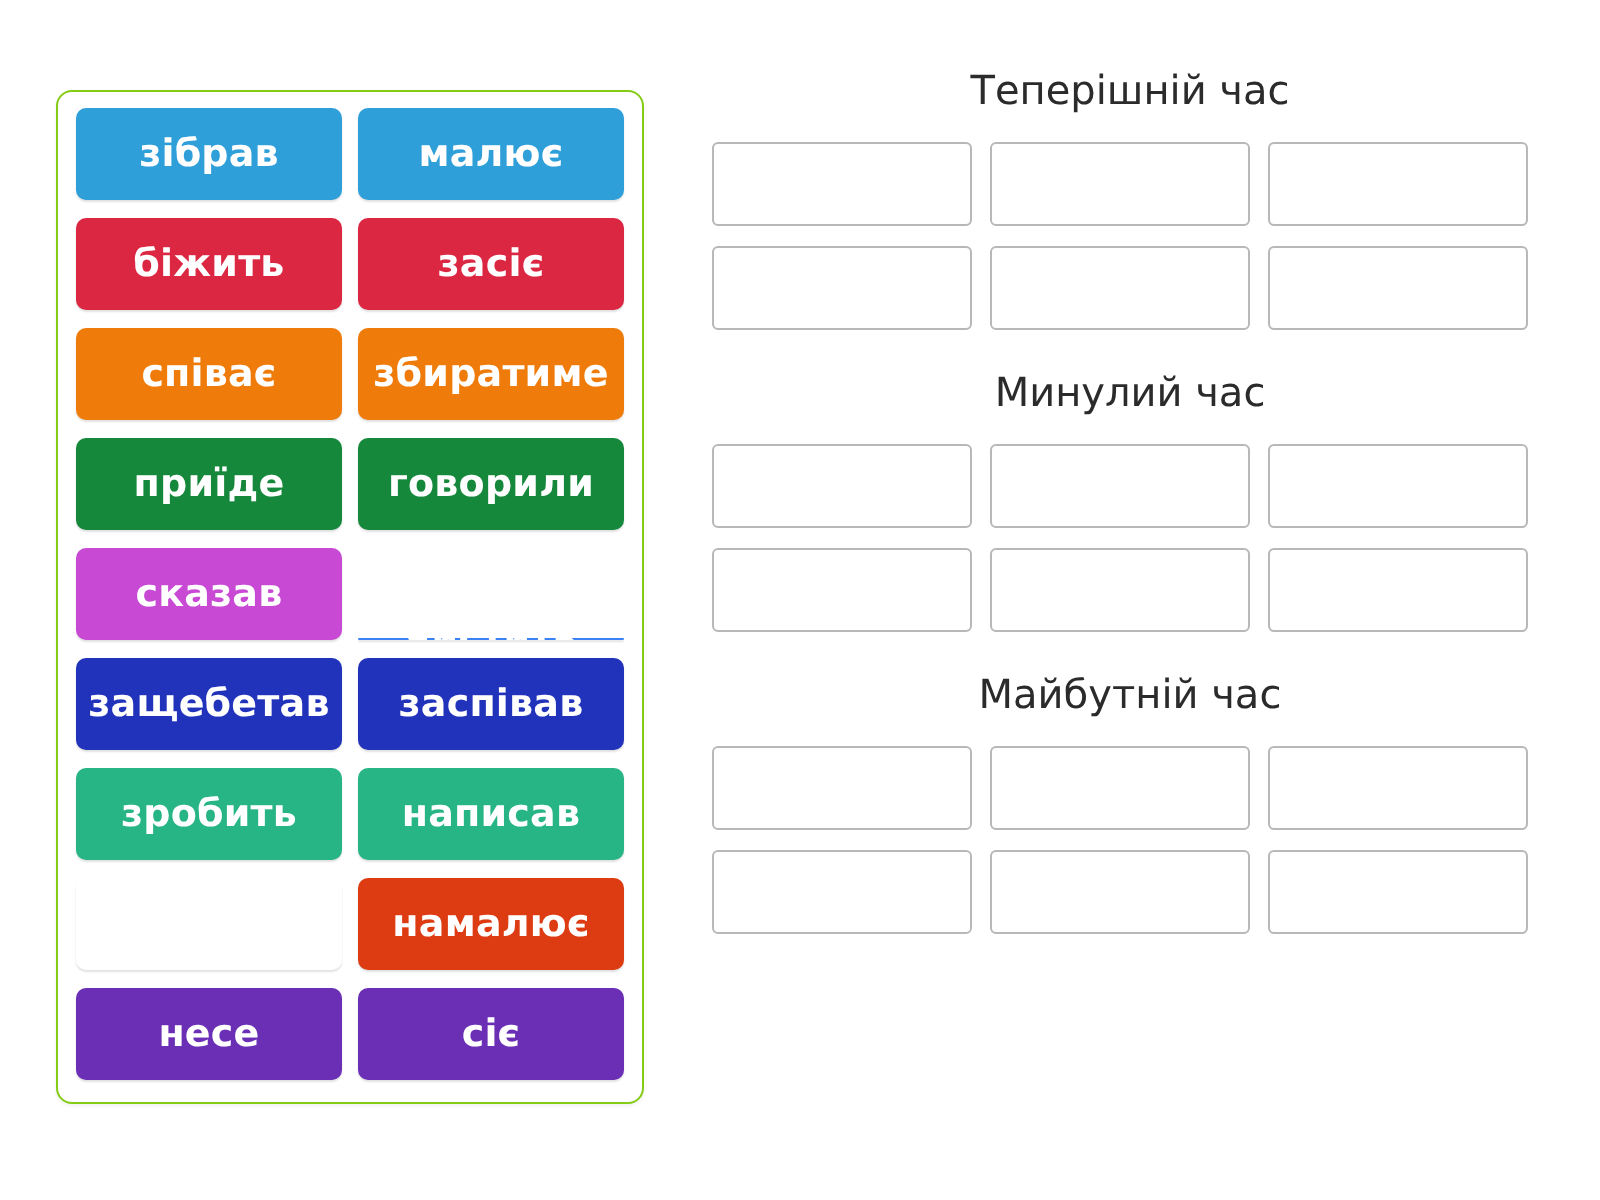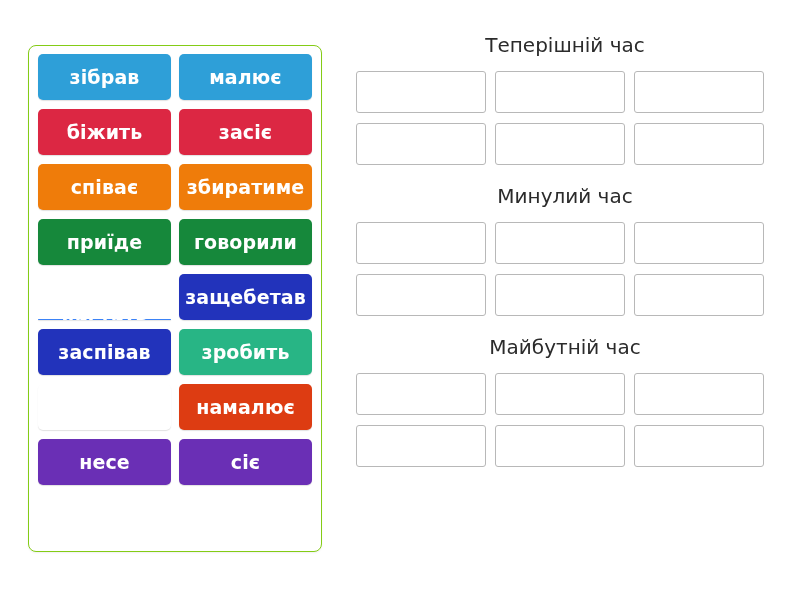--- a/index.html
+++ b/index.html
@@ -112,24 +112,26 @@
   <div class="tiles-panel">
     <div class="tiles-grid">
         <div class="tile" style="background: rgb(46, 159, 216);">зібрав</div>
         <div class="tile" style="background: rgb(46, 159, 216);">малює</div>
         <div class="tile" style="background: rgb(220, 39, 67);">біжить</div>
         <div class="tile" style="background: rgb(220, 39, 67);">засіє</div>
         <div class="tile" style="background: rgb(239, 124, 10);">співає</div>
         <div class="tile" style="background: rgb(239, 124, 10);">збиратиме</div>
         <div class="tile" style="background: rgb(22, 136, 59);">приїде</div>
         <div class="tile" style="background: rgb(22, 136, 59);">говорили</div>
+        <div class="tile" style="background: rgb(200, 74, 212);">сказав</div>
         <div class="tile" style="background: #3b82f6; margin-top: 45px;">чистить</div>
         <div class="tile" style="background: rgb(34, 51, 187);">защебетав</div>
         <div class="tile" style="background: rgb(34, 51, 187);">заспівав</div>
         <div class="tile" style="background: rgb(40, 181, 133);">зробить</div>
+        <div class="tile" style="background: rgb(40, 181, 133);">написав</div>
         <div class="tile">прийде</div>
         <div class="tile" style="background: rgb(221, 60, 18);">намалює</div>
         <div class="tile" style="background: rgb(106, 47, 181);">несе</div>
         <div class="tile" style="background: rgb(106, 47, 181);">сіє</div>
       </div>
   </div>
 
   <div class="categories">
       <div class="category">
         <div class="category-title">Теперішній час</div>

